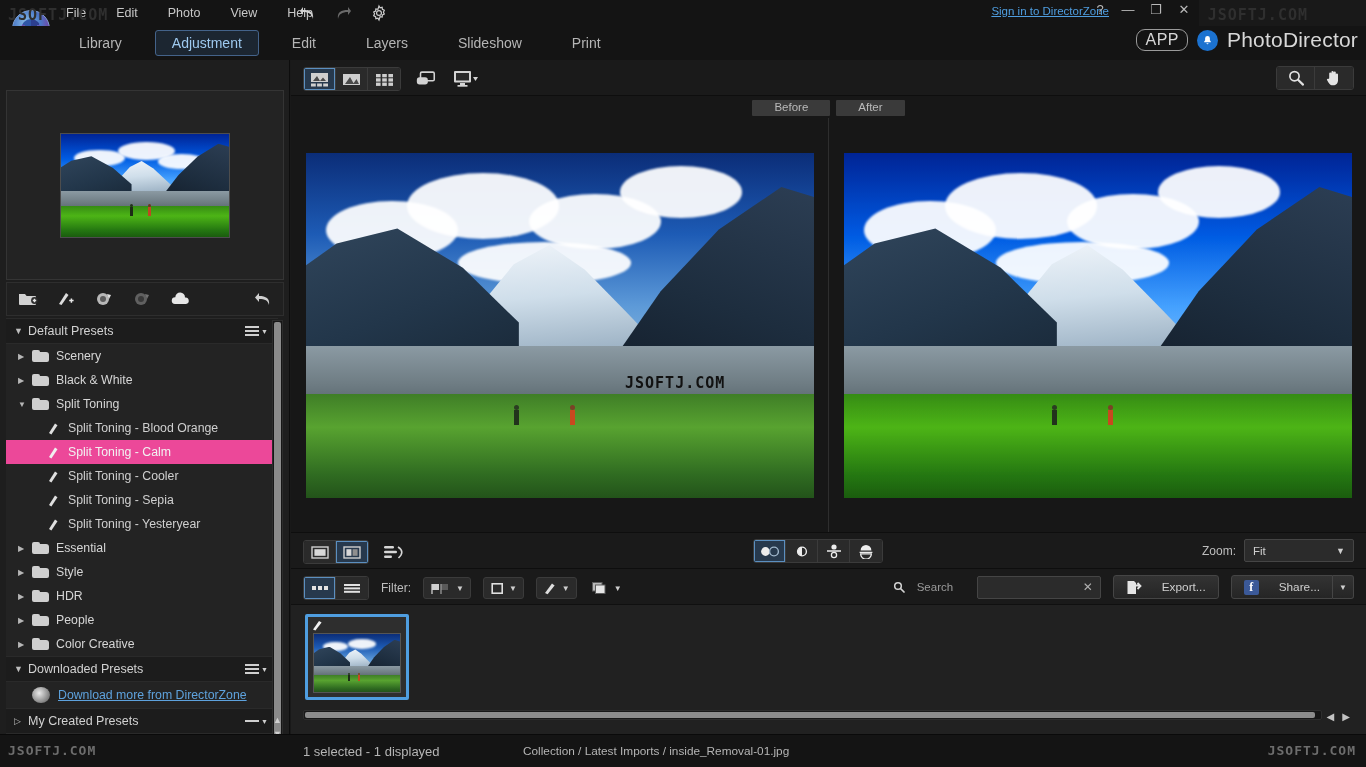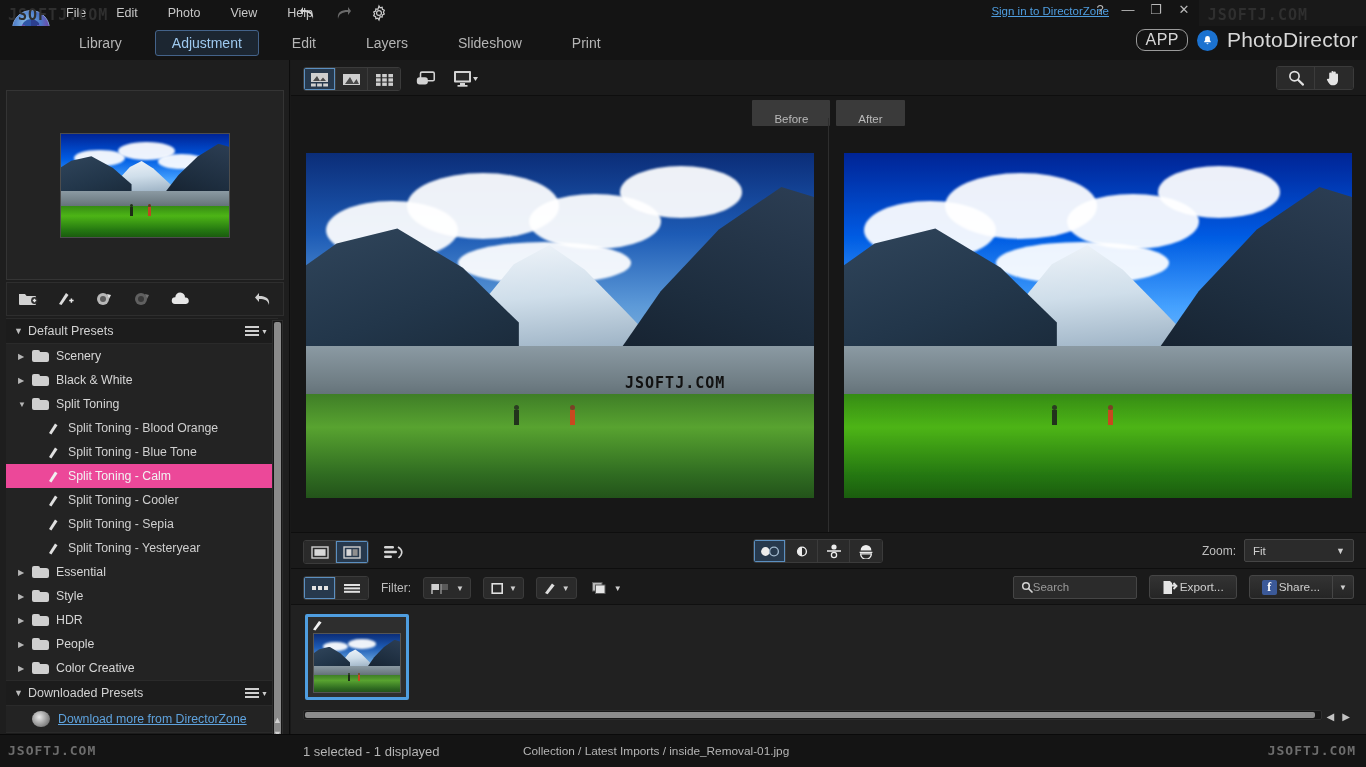--- a/index.html
+++ b/index.html
@@ -185,21 +185,21 @@
     width: 32px; height: 22px; display: flex; align-items: center; justify-content: center;
     background: #2a2a2a; border-right: 1px solid #3b3b3b; cursor: default;
   }
   .tbtn:last-child { border-right: none; }
   .tbtn.active { background: #27394d; box-shadow: inset 0 0 0 1px #5b8fc0; }
   .tbtn.wide { width: 38px; }
 
   
   .viewer { position: absolute; left: 291px; top: 96px; width: 1075px; height: 436px; background: #171717; }
   .beforeafter-labels { position: absolute; top: 4px; left: 0; width: 100%; height: 16px; display: flex; justify-content: center; gap: 6px; }
-  .balabel { font-size: 11.5px; color: #b9b9b9; background: #3a3a3a; padding: 13px 22px; border-radius: 1px; }
+  .balabel { font-size: 11.5px; color: #b9b9b9; background: #3a3a3a; padding: 1px 22px; border-radius: 1px; }
   .panes { position: absolute; left: 0; top: 22px; width: 100%; height: 414px; display: flex; }
   .pane { flex: 1; position: relative; display: flex; align-items: center; justify-content: center; }
   .pane + .pane { border-left: 1px solid #2e2e2e; }
   .pane .photo { width: 508px; height: 345px; }
 
   
   .compare-bar { position: absolute; left: 291px; top: 532px; width: 1075px; height: 36px; background: #1a1a1a; border-top: 1px solid #0e0e0e; }
   .zoom-ctl { position: absolute; right: 12px; top: 6px; display: flex; align-items: center; gap: 8px; }
   .zoom-label { font-size: 12px; color: #bdbdbd; }
   .zoom-select {
@@ -213,29 +213,29 @@
   .fl { position: absolute; left: 12px; top: 7px; display: flex; align-items: center; gap: 12px; }
   .filter-label { font-size: 12px; color: #bdbdbd; }
   .fbtn {
     height: 22px; display: flex; align-items: center; gap: 4px; padding: 0 6px;
     background: #2a2a2a; border: 1px solid #3b3b3b; border-radius: 3px; cursor: default;
   }
   .fbtn .tri { font-size: 8px; color: #cdcdcd; }
   .fr { position: absolute; right: 12px; top: 6px; display: flex; align-items: center; gap: 12px; }
   .searchbox {
     width: 124px; height: 23px; background: #2b2b2b; border: 1px solid #454545; border-radius: 2px;
-    display: flex; align-items: center; gap: 0; padding: 0 7px;
+    display: flex; align-items: center; gap: 12px; padding: 0 7px; justify-content: flex-end;
   }
   .searchbox input {
     flex: 1; background: transparent; border: none; outline: none; color: #cfcfcf; font-size: 11.5px;
     font-family: "Liberation Sans", sans-serif;
   }
   .searchbox input::placeholder { color: #9a9a9a; }
   .actionbtn {
-    height: 24px; display: flex; align-items: center; gap: 2px; padding: 0 12px;
+    height: 24px; display: flex; align-items: center; gap: 20px; padding: 0 12px;
     background: linear-gradient(#333,#252525); border: 1px solid #454545; border-radius: 3px;
     font-size: 11.8px; color: #cfcfcf; cursor: default;
   }
   .fb-ico { width: 15px; height: 15px; background: #3b5998; color: #fff; font-size: 12px; font-weight: bold;
             display: flex; align-items: center; justify-content: center; font-family: "Liberation Serif", serif; border-radius: 2px; }
   .split-arrow {
     width: 21px; height: 24px; background: linear-gradient(#333,#252525); border: 1px solid #454545;
     border-left: none; border-radius: 0 3px 3px 0; display: flex; align-items: center; justify-content: center;
     font-size: 8px; color: #cfcfcf; cursor: default;
   }
@@ -442,28 +442,20 @@
           <span>Split Toning</span>
         </div>
 
         <div class="row leaf">
           <span class="brush-ico">
             <svg width="13" height="13" viewBox="0 0 13 13">
                 <path d="M2 11 L8 1.5 L10.5 3.2 L4.4 12.4 Z" fill="#e0e0e0"></path>
               </svg>
           </span>
           <span>Split Toning - Blood Orange</span>
-        </div>
-        <div class="row leaf">
-          <span class="brush-ico">
-            <svg width="13" height="13" viewBox="0 0 13 13">
-                <path d="M2 11 L8 1.5 L10.5 3.2 L4.4 12.4 Z" fill="#e0e0e0"></path>
-              </svg>
-          </span>
-          <span>Split Toning - Blue Tone</span>
         </div>
         <div class="row leaf selected">
           <span class="brush-ico">
             <svg width="13" height="13" viewBox="0 0 13 13">
                 <path d="M2 11 L8 1.5 L10.5 3.2 L4.4 12.4 Z" fill="#f0f0f0"></path>
               </svg>
           </span>
           <span>Split Toning - Calm</span>
         </div>
         <div class="row leaf">

